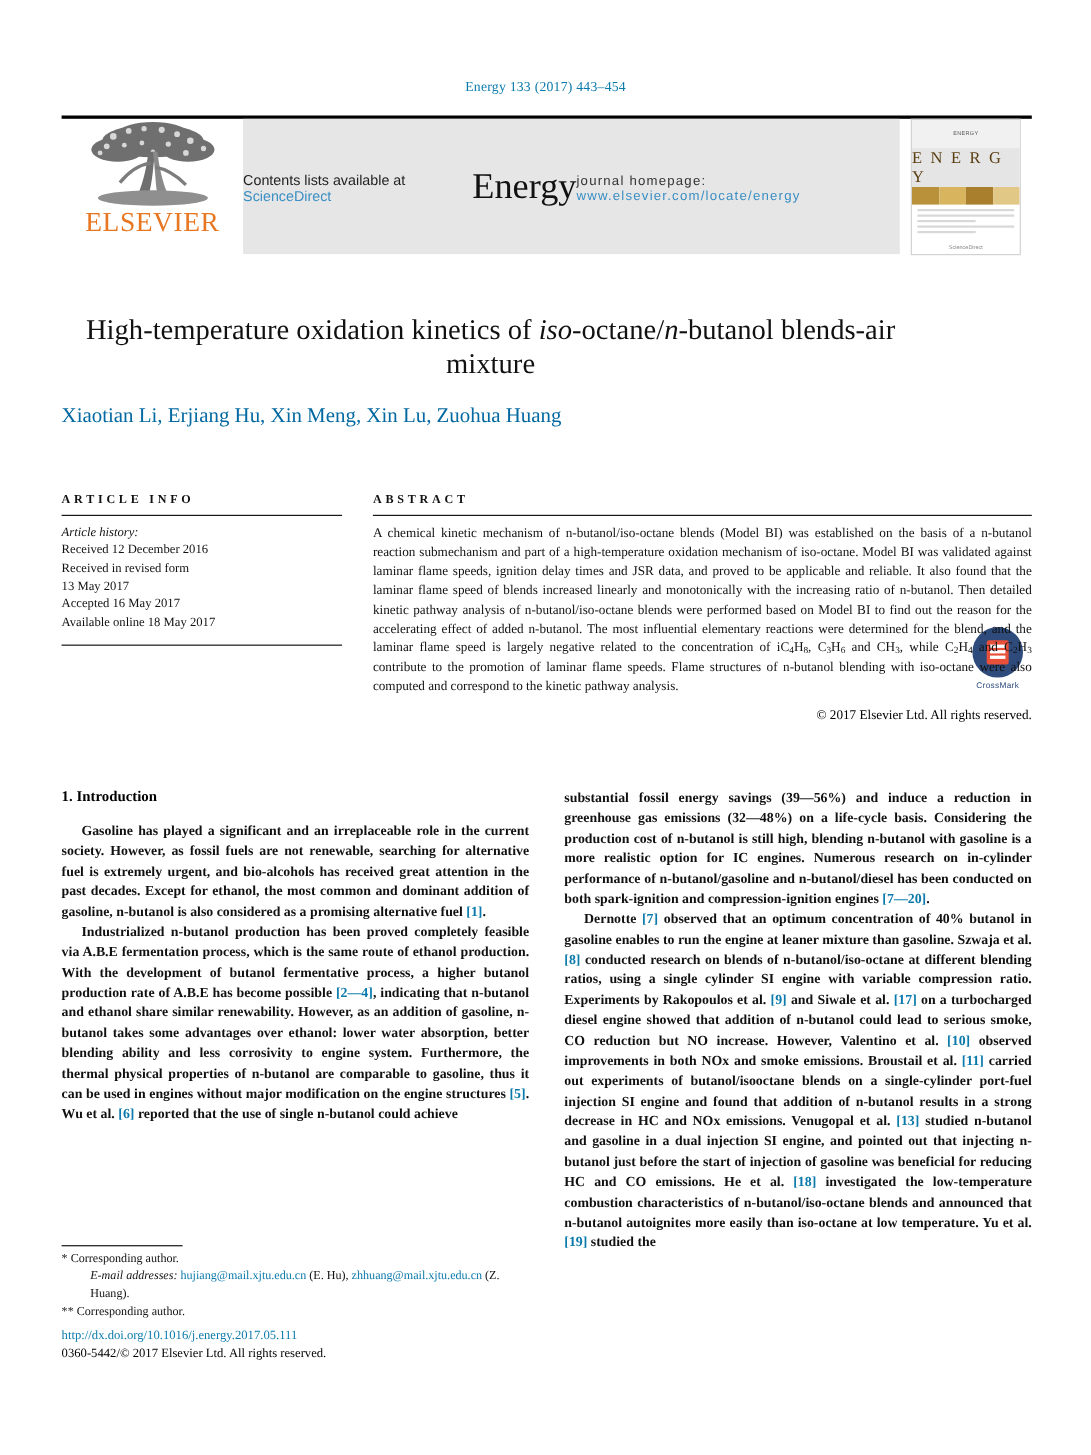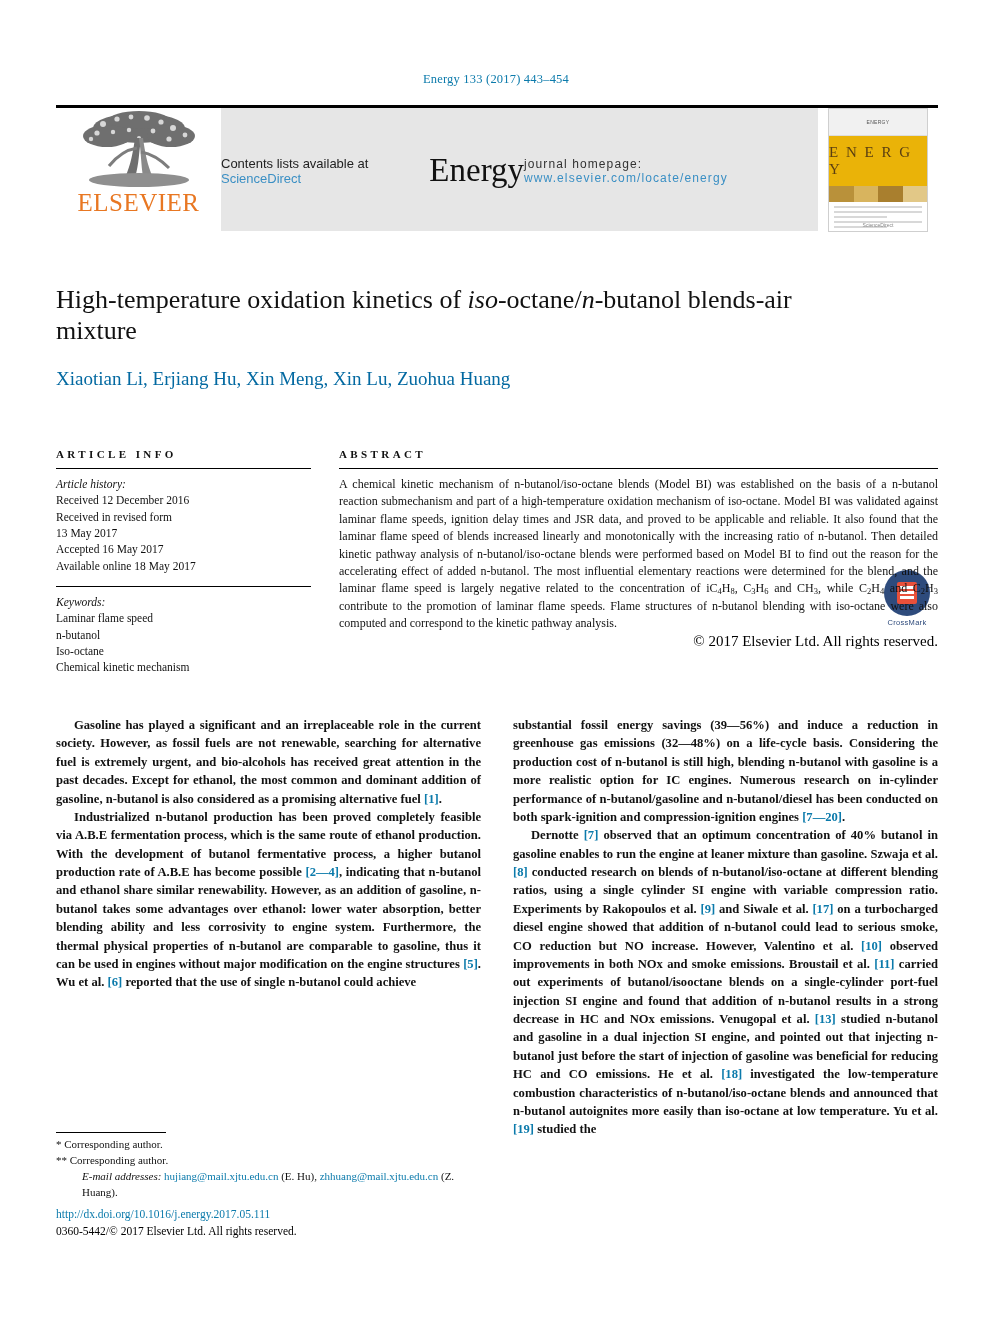--- a/index.html
+++ b/index.html
@@ -107,22 +107,22 @@
     position: relative;
     overflow: hidden;
   }
   .cover-top {
     height: 26px; background: #f1f1f1; border-bottom: 1px solid #ddd;
     display:flex; align-items:center; justify-content:center;
     font-size: 5px; letter-spacing:.3px; color:#555;
     font-family:"Liberation Sans", sans-serif;
   }
   .cover-band {
-    height: 50px;
-    background: #eab308;
+    height: 34px;
+    background: #e5e5e5;
     display: flex; align-items: center; justify-content: center;
     color: #5a3f12;
     font-family: "Liberation Serif", serif;
     font-size: 15px;
     letter-spacing: 2px;
   }
   .cover-strips { display:flex; height:16px; }
   .cover-strips i { flex:1; display:block; }
   .cover-body { padding: 4px 5px; }
   .cover-body .ln { height:2px; background:#d8d8d8; margin-bottom:3px; }
@@ -141,20 +141,21 @@
     width: 882px;
   }
   .paper-title {
     font-family: "Liberation Serif", serif;
     font-size: 26px;
     line-height: 1.2;
     font-weight: normal;
     margin: 0;
     width: 780px;
     color: #111;
+    text-align: center;
   }
   .paper-title i { font-style: italic; }
   .crossmark {
     position: absolute;
     top: 286px;
     right: 0;
     width: 62px;
     text-align: center;
   }
   .cm-circle {
@@ -227,22 +228,22 @@
   .info-body .it { font-style: italic; }
   .abs-body {
     font-family: "Liberation Serif", serif;
     font-size: 12px;
     line-height: 1.45;
     text-align: justify;
     color: #111;
   }
   .abs-copy {
     text-align: right;
-    font-size: 15px;
-    margin-top: 0;
+    font-size: 12px;
+    margin-top: 10px;
     font-family: "Liberation Serif", serif;
   }
   sub { font-size: 8.5px; vertical-align: -2px; }
 
   
   .body-cols {
     position: absolute;
     top: 716px;
     left: 56px;
     width: 882px;
@@ -396,55 +397,49 @@
       <div class="rule"></div>
       <div class="info-body">
         <div class="it">Article history:</div>
         <div>Received 12 December 2016</div>
         <div>Received in revised form</div>
         <div>13 May 2017</div>
         <div>Accepted 16 May 2017</div>
         <div>Available online 18 May 2017</div>
       </div>
       <div class="rule thin"></div>
-      <div class="info-body">
-        <div class="it">Keywords:</div>
-        <div>Laminar flame speed</div>
-        <div>n-butanol</div>
-        <div>Iso-octane</div>
-        <div>Chemical kinetic mechanism</div>
-      </div>
     </div>
 
     <div class="col-abs">
       <div class="sec-head">ABSTRACT</div>
       <div class="rule"></div>
       <div class="abs-body"><span>A chemical kinetic mechanism of n-butanol/iso-octane blends (Model BI) was established on the basis of a n-butanol reaction submechanism and part of a high-temperature oxidation mechanism of iso-octane. Model BI was validated against laminar flame speeds, ignition delay times and JSR data, and proved to be applicable and reliable. It also found that the laminar flame speed of blends increased linearly and monotonically with the increasing ratio of n-butanol. Then detailed kinetic pathway analysis of n-butanol/iso-octane blends were performed based on Model BI to find out the reason for the accelerating effect of added n-butanol. The most influential elementary reactions were determined for the blend, and the laminar flame speed is largely negative related to the concentration of </span><span>iC<sub>4</sub>H<sub>8</sub></span><span>, </span><span>C<sub>3</sub>H<sub>6</sub></span><span> and </span><span>CH<sub>3</sub></span><span>, while </span><span>C<sub>2</sub>H<sub>4</sub></span><span> and </span><span>C<sub>2</sub>H<sub>3</sub></span><span> contribute to the promotion of laminar flame speeds. Flame structures of n-butanol blending with iso-octane were also computed and correspond to the kinetic pathway analysis.</span></div>
       <div class="abs-copy">© 2017 Elsevier Ltd. All rights reserved.</div>
     </div>
   </div>
 
   <div class="body-cols">
 
     <div class="bcol">
+      <div class="h2">1. Introduction</div>
       <p class="ptext"><span>Gasoline has played a significant and an irreplaceable role in the current society. However, as fossil fuels are not renewable, searching for alternative fuel is extremely urgent, and bio-alcohols has received great attention in the past decades. Except for ethanol, the most common and dominant addition of gasoline, n-butanol is also considered as a promising alternative fuel </span><span class="ref">[1]</span><span>.</span></p>
       <p class="ptext"><span>Industrialized n-butanol production has been proved completely feasible via A.B.E fermentation process, which is the same route of ethanol production. With the development of butanol fermentative process, a higher butanol production rate of A.B.E has become possible </span><span class="ref">[2—4]</span><span>, indicating that n-butanol and ethanol share similar renewability. However, as an addition of gasoline, n-butanol takes some advantages over ethanol: lower water absorption, better blending ability and less corrosivity to engine system. Furthermore, the thermal physical properties of n-butanol are comparable to gasoline, thus it can be used in engines without major modification on the engine structures </span><span class="ref">[5]</span><span>. Wu et al. </span><span class="ref">[6]</span><span> reported that the use of single n-butanol could achieve</span></p>
     </div>
 
     <div class="bcol">
       <p class="ptext" style="text-indent:0"><span>substantial fossil energy savings (39—56%) and induce a reduction in greenhouse gas emissions (32—48%) on a life-cycle basis. Considering the production cost of n-butanol is still high, blending n-butanol with gasoline is a more realistic option for IC engines. Numerous research on in-cylinder performance of n-butanol/gasoline and n-butanol/diesel has been conducted on both spark-ignition and compression-ignition engines </span><span class="ref">[7—20]</span><span>.</span></p>
       <p class="ptext"><span>Dernotte </span><span class="ref">[7]</span><span> observed that an optimum concentration of 40% butanol in gasoline enables to run the engine at leaner mixture than gasoline. Szwaja et al. </span><span class="ref">[8]</span><span> conducted research on blends of n-butanol/iso-octane at different blending ratios, using a single cylinder SI engine with variable compression ratio. Experiments by Rakopoulos et al. </span><span class="ref">[9]</span><span> and Siwale et al. </span><span class="ref">[17]</span><span> on a turbocharged diesel engine showed that addition of n-butanol could lead to serious smoke, CO reduction but NO increase. However, Valentino et al. </span><span class="ref">[10]</span><span> observed improvements in both NOx and smoke emissions. Broustail et al. </span><span class="ref">[11]</span><span> carried out experiments of butanol/isooctane blends on a single-cylinder port-fuel injection SI engine and found that addition of n-butanol results in a strong decrease in HC and NOx emissions. Venugopal et al. </span><span class="ref">[13]</span><span> studied n-butanol and gasoline in a dual injection SI engine, and pointed out that injecting n-butanol just before the start of injection of gasoline was beneficial for reducing HC and CO emissions. He et al. </span><span class="ref">[18]</span><span> investigated the low-temperature combustion characteristics of n-butanol/iso-octane blends and announced that n-butanol autoignites more easily than iso-octane at low temperature. Yu et al. </span><span class="ref">[19]</span><span> studied the</span></p>
     </div>
   </div>
 
   <div class="footnotes">
     <div class="fn-rule"></div>
     <div class="fn-line"><span>*</span> <span>Corresponding author.</span></div>
+    <div class="fn-line em"><span class="it">E-mail addresses:</span> <span class="mail">hujiang@mail.xjtu.edu.cn</span> <span>(E. Hu),</span> <span class="mail">zhhuang@mail.xjtu.edu.cn</span> <span>(Z. Huang).</span></div>
     <div class="fn-line"><span>**</span> <span>Corresponding author.</span></div>
-    <div class="fn-line em"><span class="it">E-mail addresses:</span> <span class="mail">hujiang@mail.xjtu.edu.cn</span> <span>(E. Hu),</span> <span class="mail">zhhuang@mail.xjtu.edu.cn</span> <span>(Z. Huang).</span></div>
   </div>
 
   <div class="page-footer">
     <div class="doi">http://dx.doi.org/10.1016/j.energy.2017.05.111</div>
     <div>0360-5442/© 2017 Elsevier Ltd. All rights reserved.</div>
   </div>
 
 </div>
 
 </body></html>

